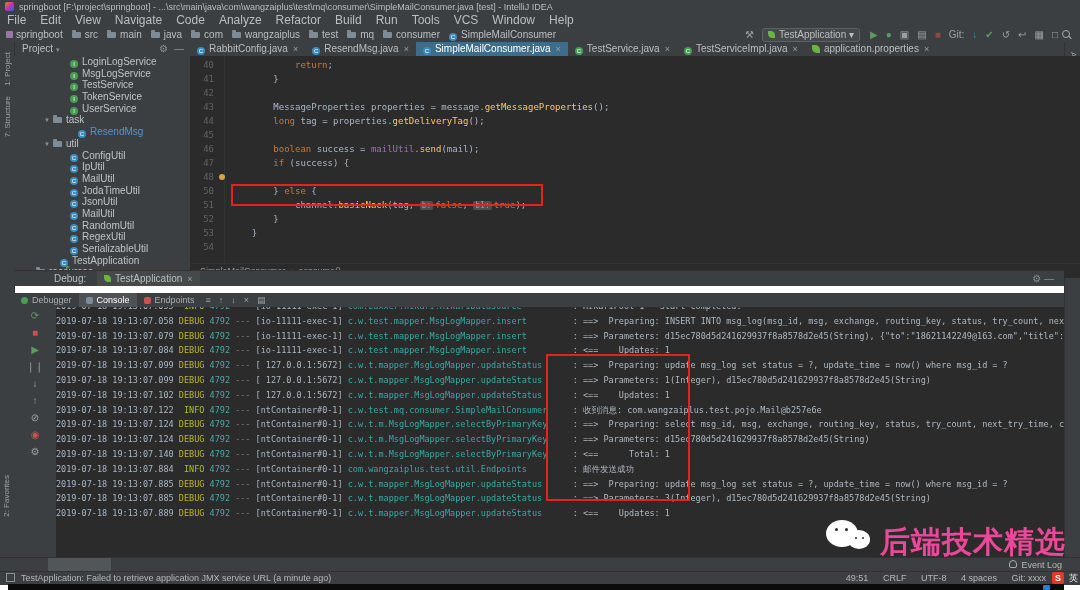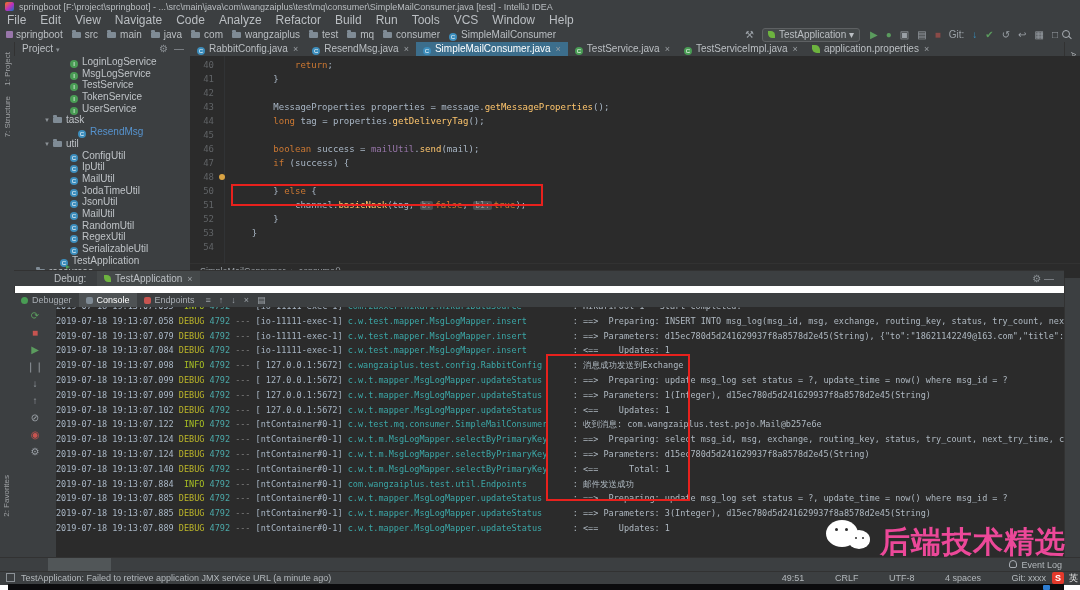--- a/index.html
+++ b/index.html
@@ -113,21 +113,21 @@
   .bitem.active{background:#515658;color:#E8E8E8}
   .bic{display:inline-block;width:6px;height:6px;margin-right:4px;background:#8C9196;border-radius:1px}
   .bic.spring{background:#6DB33F;border-radius:0 60% 0 60%}
   #eventlog{position:absolute;right:18px;top:0}
   .bell{display:inline-block;width:6px;height:6px;border:1px solid #A8ADB3;border-radius:50% 50% 2px 2px;margin-right:4px}
   #statusbar{left:0;top:571px;width:1080px;height:13px;background:#3C3F41;border-top:1px solid #323232;
              font-size:9px;line-height:13px;color:#B3B8BC;white-space:nowrap}
   #sb-left{position:absolute;left:6px;top:0}
   .sqico{display:inline-block;width:7px;height:7px;border:1px solid #8C9196;margin-right:6px;vertical-align:-1px}
   #sb-right{position:absolute;right:34px;top:0}
-  #sb-right span{margin-left:28px}
+  #sb-right span{margin-left:12px}
   #imebadge{position:absolute;right:16px;top:0;width:12px;height:12px;background:#E3392B;color:#FFF;
             border-radius:2px;font-size:9px;font-weight:bold;text-align:center;line-height:12px}
   #imechar{position:absolute;right:2px;top:0;color:#E8E8E8;font-size:9px}
   #taskbar{left:8px;top:584px;width:1056px;height:6px;background:#0B0B0D}
   #taskicon{position:absolute;right:14px;top:1px;width:7px;height:5px;background:#2D7DD2;border-radius:1px}
   .g-green{color:#5B9C5E}.g-red{color:#C75450}.g-gray{color:#9AA0A6}.g-blue{color:#3592C4}.g-dimred{color:#8A4A47}
 </style>
 </head>
 <body>
 
@@ -260,21 +260,20 @@
     <span class="dli g-gray">↑</span>
     <span class="dli g-gray">⊘</span>
     <span class="dli g-red">◉</span>
     <span class="dli g-gray">⚙</span>
   </div>
 <div class="abs" id="console">
     <div class="crow clip"><span class="cts">2019-07-18 19:13:07.055 </span><span class="linfo"> INFO</span><span class="cpid"> 4792</span><span class="cdash"> --- </span><span class="cthr">[io-11111-exec-1] </span><span class="clg">com.zaxxer.hikari.HikariDataSource</span><span class="cmsg">: HikariPool-1 - Start completed.</span></div>
     <div class="crow"><span class="cts">2019-07-18 19:13:07.058 </span><span class="ldbg">DEBUG</span><span class="cpid"> 4792</span><span class="cdash"> --- </span><span class="cthr">[io-11111-exec-1] </span><span class="clg">c.w.test.mapper.MsgLogMapper.insert</span><span class="cmsg">: ==&gt;  Preparing: INSERT INTO msg_log(msg_id, msg, exchange, routing_key, status, try_count, next_try_t</span></div>
     <div class="crow"><span class="cts">2019-07-18 19:13:07.079 </span><span class="ldbg">DEBUG</span><span class="cpid"> 4792</span><span class="cdash"> --- </span><span class="cthr">[io-11111-exec-1] </span><span class="clg">c.w.test.mapper.MsgLogMapper.insert</span><span class="cmsg">: ==&gt; Parameters: d15ec780d5d241629937f8a8578d2e45(String), {"to":"18621142249@163.com","title":"标题",</span></div>
     <div class="crow"><span class="cts">2019-07-18 19:13:07.084 </span><span class="ldbg">DEBUG</span><span class="cpid"> 4792</span><span class="cdash"> --- </span><span class="cthr">[io-11111-exec-1] </span><span class="clg">c.w.test.mapper.MsgLogMapper.insert</span><span class="cmsg">: &lt;==    Updates: 1</span></div>
-    <div class="crow"><span class="cts">2019-07-18 19:13:07.098 </span><span class="linfo"> INFO</span><span class="cpid"> 4792</span><span class="cdash"> --- </span><span class="cthr">[ 127.0.0.1:5672] </span><span class="clg">c.wangzaiplus.test.config.RabbitConfig</span><span class="cmsg">: 消息成功发送到Exchange</span></div>
     <div class="crow"><span class="cts">2019-07-18 19:13:07.099 </span><span class="ldbg">DEBUG</span><span class="cpid"> 4792</span><span class="cdash"> --- </span><span class="cthr">[ 127.0.0.1:5672] </span><span class="clg">c.w.t.mapper.MsgLogMapper.updateStatus</span><span class="cmsg">: ==&gt;  Preparing: update msg_log set status = ?, update_time = now() where msg_id = ?</span></div>
     <div class="crow"><span class="cts">2019-07-18 19:13:07.099 </span><span class="ldbg">DEBUG</span><span class="cpid"> 4792</span><span class="cdash"> --- </span><span class="cthr">[ 127.0.0.1:5672] </span><span class="clg">c.w.t.mapper.MsgLogMapper.updateStatus</span><span class="cmsg">: ==&gt; Parameters: 1(Integer), d15ec780d5d241629937f8a8578d2e45(String)</span></div>
     <div class="crow"><span class="cts">2019-07-18 19:13:07.102 </span><span class="ldbg">DEBUG</span><span class="cpid"> 4792</span><span class="cdash"> --- </span><span class="cthr">[ 127.0.0.1:5672] </span><span class="clg">c.w.t.mapper.MsgLogMapper.updateStatus</span><span class="cmsg">: &lt;==    Updates: 1</span></div>
     <div class="crow"><span class="cts">2019-07-18 19:13:07.122 </span><span class="linfo"> INFO</span><span class="cpid"> 4792</span><span class="cdash"> --- </span><span class="cthr">[ntContainer#0-1] </span><span class="clg">c.w.test.mq.consumer.SimpleMailConsumer</span><span class="cmsg">: 收到消息: com.wangzaiplus.test.pojo.Mail@b257e6e</span></div>
     <div class="crow"><span class="cts">2019-07-18 19:13:07.124 </span><span class="ldbg">DEBUG</span><span class="cpid"> 4792</span><span class="cdash"> --- </span><span class="cthr">[ntContainer#0-1] </span><span class="clg">c.w.t.m.MsgLogMapper.selectByPrimaryKey</span><span class="cmsg">: ==&gt;  Preparing: select msg_id, msg, exchange, routing_key, status, try_count, next_try_time, create_t</span></div>
     <div class="crow"><span class="cts">2019-07-18 19:13:07.124 </span><span class="ldbg">DEBUG</span><span class="cpid"> 4792</span><span class="cdash"> --- </span><span class="cthr">[ntContainer#0-1] </span><span class="clg">c.w.t.m.MsgLogMapper.selectByPrimaryKey</span><span class="cmsg">: ==&gt; Parameters: d15ec780d5d241629937f8a8578d2e45(String)</span></div>
     <div class="crow"><span class="cts">2019-07-18 19:13:07.140 </span><span class="ldbg">DEBUG</span><span class="cpid"> 4792</span><span class="cdash"> --- </span><span class="cthr">[ntContainer#0-1] </span><span class="clg">c.w.t.m.MsgLogMapper.selectByPrimaryKey</span><span class="cmsg">: &lt;==      Total: 1</span></div>
     <div class="crow"><span class="cts">2019-07-18 19:13:07.884 </span><span class="linfo"> INFO</span><span class="cpid"> 4792</span><span class="cdash"> --- </span><span class="cthr">[ntContainer#0-1] </span><span class="clg">com.wangzaiplus.test.util.Endpoints</span><span class="cmsg">: 邮件发送成功</span></div>
     <div class="crow"><span class="cts">2019-07-18 19:13:07.885 </span><span class="ldbg">DEBUG</span><span class="cpid"> 4792</span><span class="cdash"> --- </span><span class="cthr">[ntContainer#0-1] </span><span class="clg">c.w.t.mapper.MsgLogMapper.updateStatus</span><span class="cmsg">: ==&gt;  Preparing: update msg_log set status = ?, update_time = now() where msg_id = ?</span></div>
     <div class="crow"><span class="cts">2019-07-18 19:13:07.885 </span><span class="ldbg">DEBUG</span><span class="cpid"> 4792</span><span class="cdash"> --- </span><span class="cthr">[ntContainer#0-1] </span><span class="clg">c.w.t.mapper.MsgLogMapper.updateStatus</span><span class="cmsg">: ==&gt; Parameters: 3(Integer), d15ec780d5d241629937f8a8578d2e45(String)</span></div>

